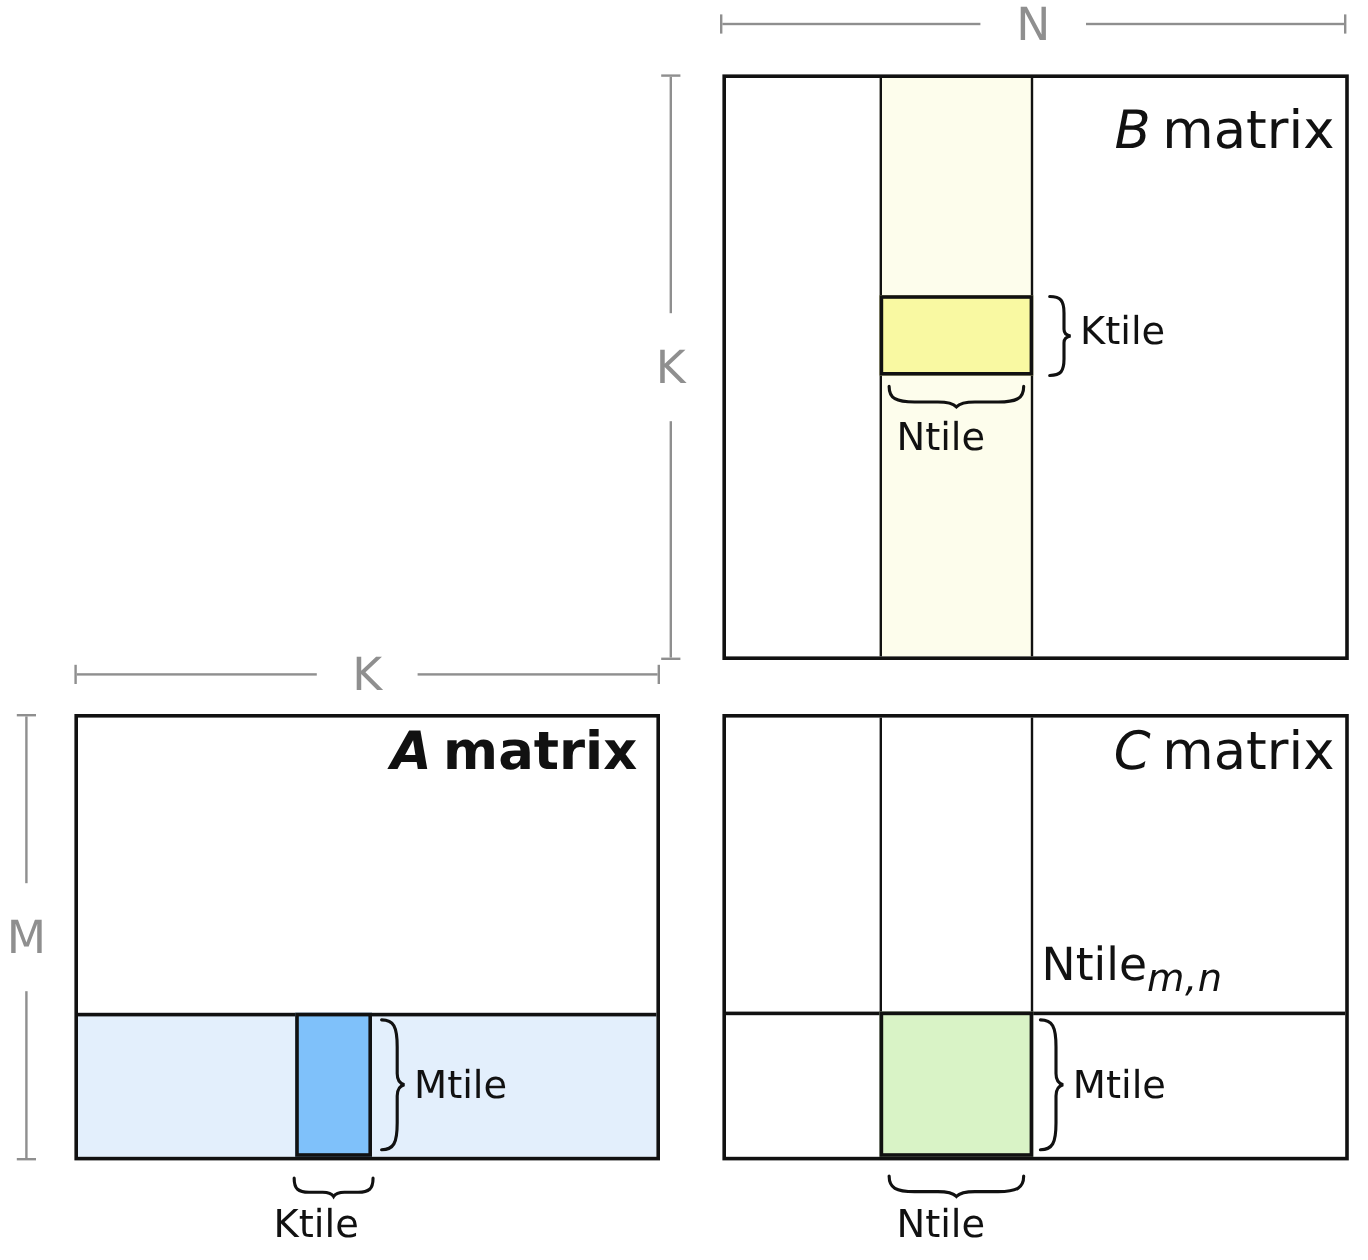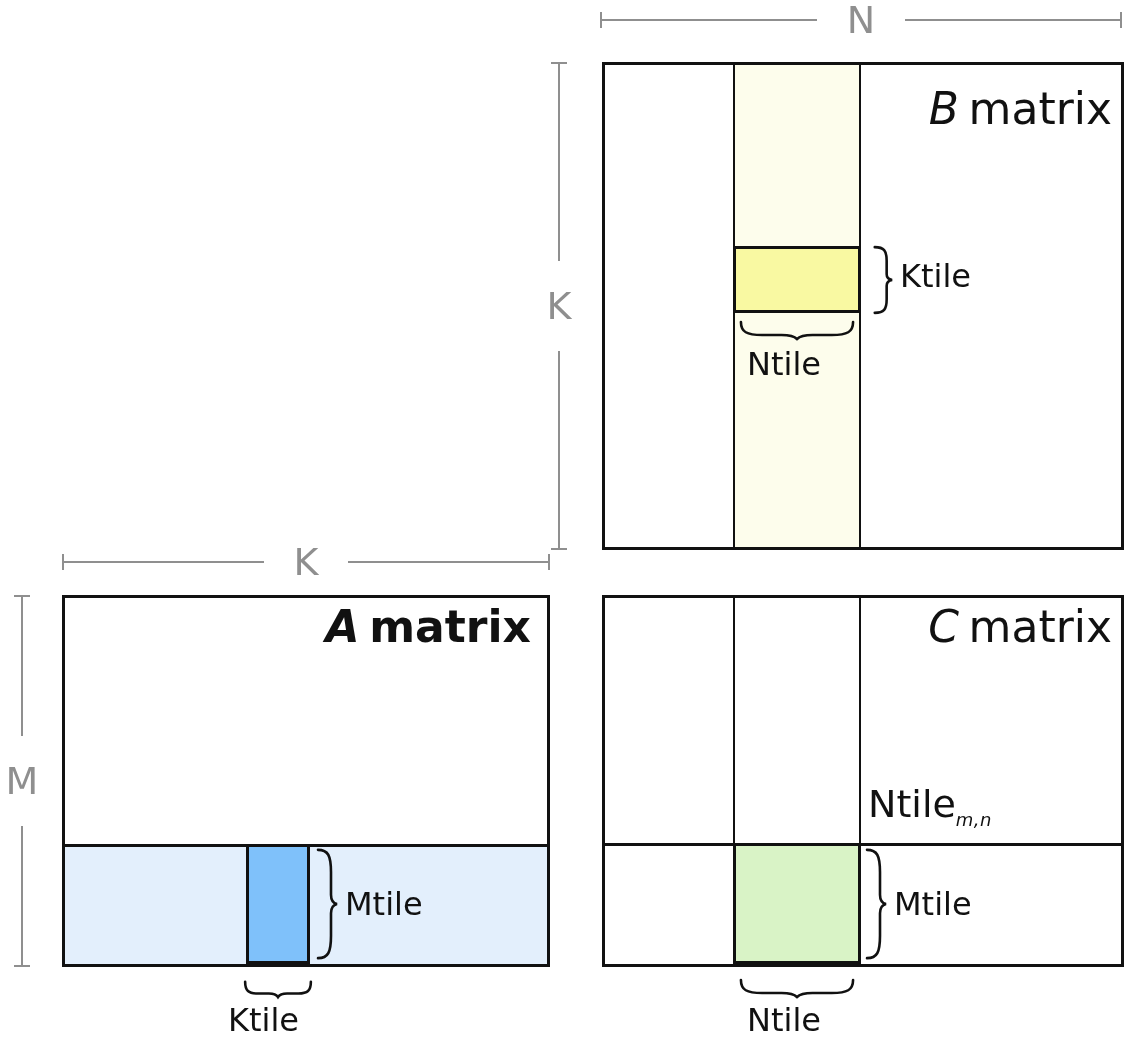--- a/index.html
+++ b/index.html
@@ -26,21 +26,21 @@
   .tile-green{background:var(--c-c_block_fill,#d9f3c6);border:3px solid var(--c-stroke,#111111);}
   .thinline-v{background:var(--c-stroke,#111111);width:2px;}
   .thinline-h{background:var(--c-stroke,#111111);height:3px;}
 
   
   .title{font-size:44px;line-height:1.05;text-align:right;color:var(--c-stroke,#111111);white-space:nowrap;}
   .title .var{font-style:italic;margin-right:0.22em;}
   .tile-label{font-size:32px;line-height:1.05;color:var(--c-stroke,#111111);white-space:nowrap;}
   .tile-label.center{}
   .block-label{font-size:38px;line-height:1.05;color:var(--c-stroke,#111111);white-space:nowrap;}
-  .block-label .sub{font-size:18px;font-style:italic;vertical-align:-9px;letter-spacing:0.5px;}
+  .block-label .sub{font-size:32px;font-style:italic;vertical-align:-9px;letter-spacing:0.5px;}
 
   
   .dim{display:flex;align-items:center;color:var(--c-dim_gray,#8f8f8f);}
   .dim-h{flex-direction:row;}
   .dim-v{flex-direction:column;}
   .dseg-h{flex:1 1 auto;height:2px;background:currentColor;}
   .dseg-v{flex:1 1 auto;width:2px;background:currentColor;}
   .tick-v{width:2px;height:16px;background:currentColor;flex:0 0 auto;}
   .tick-h{height:2px;width:16px;background:currentColor;flex:0 0 auto;}
   .dim-label{font-size:38px;line-height:1;flex:0 0 auto;}

